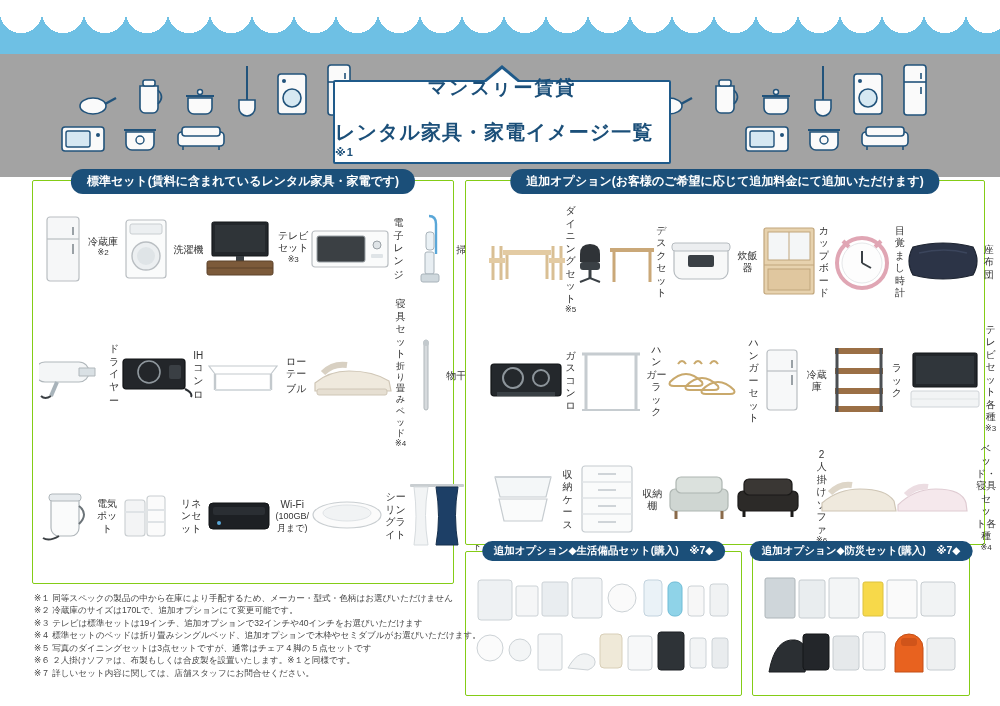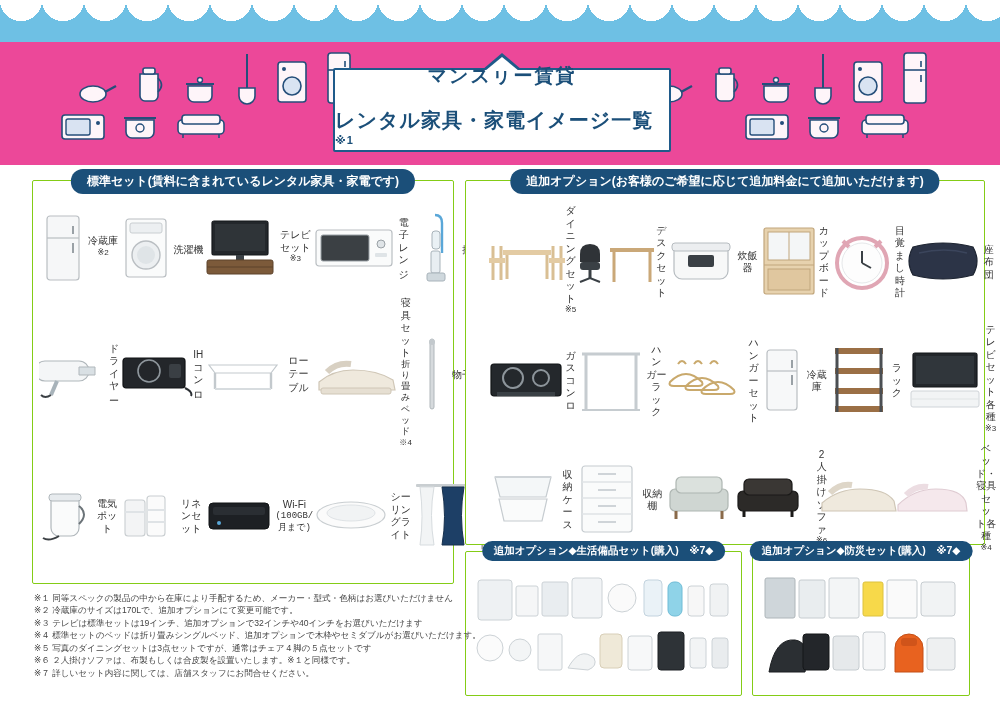--- a/index.html
+++ b/index.html
@@ -6,22 +6,22 @@
   body{
     width:1000px;height:706px;
     background:#ffffff;
     font-family:"Liberation Sans","DejaVu Sans",sans-serif;
     color:#3a3a3a;
     overflow:hidden;
     position:relative;
   }
   
   .header{
-    position:absolute;left:0;top:0;width:1000px;height:165px;
-    background:#ec4899;
+    position:absolute;left:0;top:12px;width:1000px;height:165px;
+    background:#a3a3a3;
     overflow:hidden;
   }
   .awning{
     position:absolute;left:0;top:0;width:1000px;height:42px;
     background:
       radial-gradient(circle at 21px 0px, #ffffff 0 21px, rgba(255,255,255,0) 21px) repeat-x;
     background-size:42px 42px;
     background-color:#6ec0e4;
   }
   .title-plate{
@@ -60,21 +60,21 @@
   #panel-options{left:465px;top:180px;width:503px;height:363px;padding-left:15px;}
   #panel-living{left:465px;top:551px;width:275px;height:143px;}
   #panel-disaster{left:752px;top:551px;width:216px;height:143px;}
   .grid{display:grid;width:100%;height:100%;box-sizing:border-box;padding:22px 6px 6px 6px;}
   #panel-standard .grid{grid-template-columns:repeat(5,1fr);grid-template-rows:repeat(3,1fr);}
   #panel-options .grid{grid-template-columns:repeat(6,1fr);grid-template-rows:repeat(3,1fr);}
   .cell{display:flex;align-items:center;justify-content:flex-end;padding-bottom:2px;}
   .cell .art{flex:1;display:flex;align-items:center;justify-content:center;width:100%;}
   .cell .cap{font-size:10px;text-align:center;line-height:1.25;margin-top:2px;color:#333;}
   .cell .cap .sup{font-size:8px;vertical-align:super;}
-  .cell .cap .sub{display:block;font-size:9px;font-family:Liberation Mono, monospace;}
+  .cell .cap .sub{display:block;font-size:9px;}
   .span2{grid-column:span 2;gap:8px;}
   
   .subpanel-title{
     position:absolute;top:-11px;left:50%;transform:translateX(-50%);
     background:#1b4f79;color:#fff;font-size:10.5px;font-weight:bold;
     padding:3px 12px;border-radius:11px;white-space:nowrap;
   }
   .photo-area{position:absolute;left:6px;top:20px;right:6px;bottom:6px;display:flex;flex-wrap:wrap;align-content:flex-start;}
   
   .notes{position:absolute;left:34px;top:592px;width:420px;font-size:8.6px;line-height:1.45;color:#444;}

